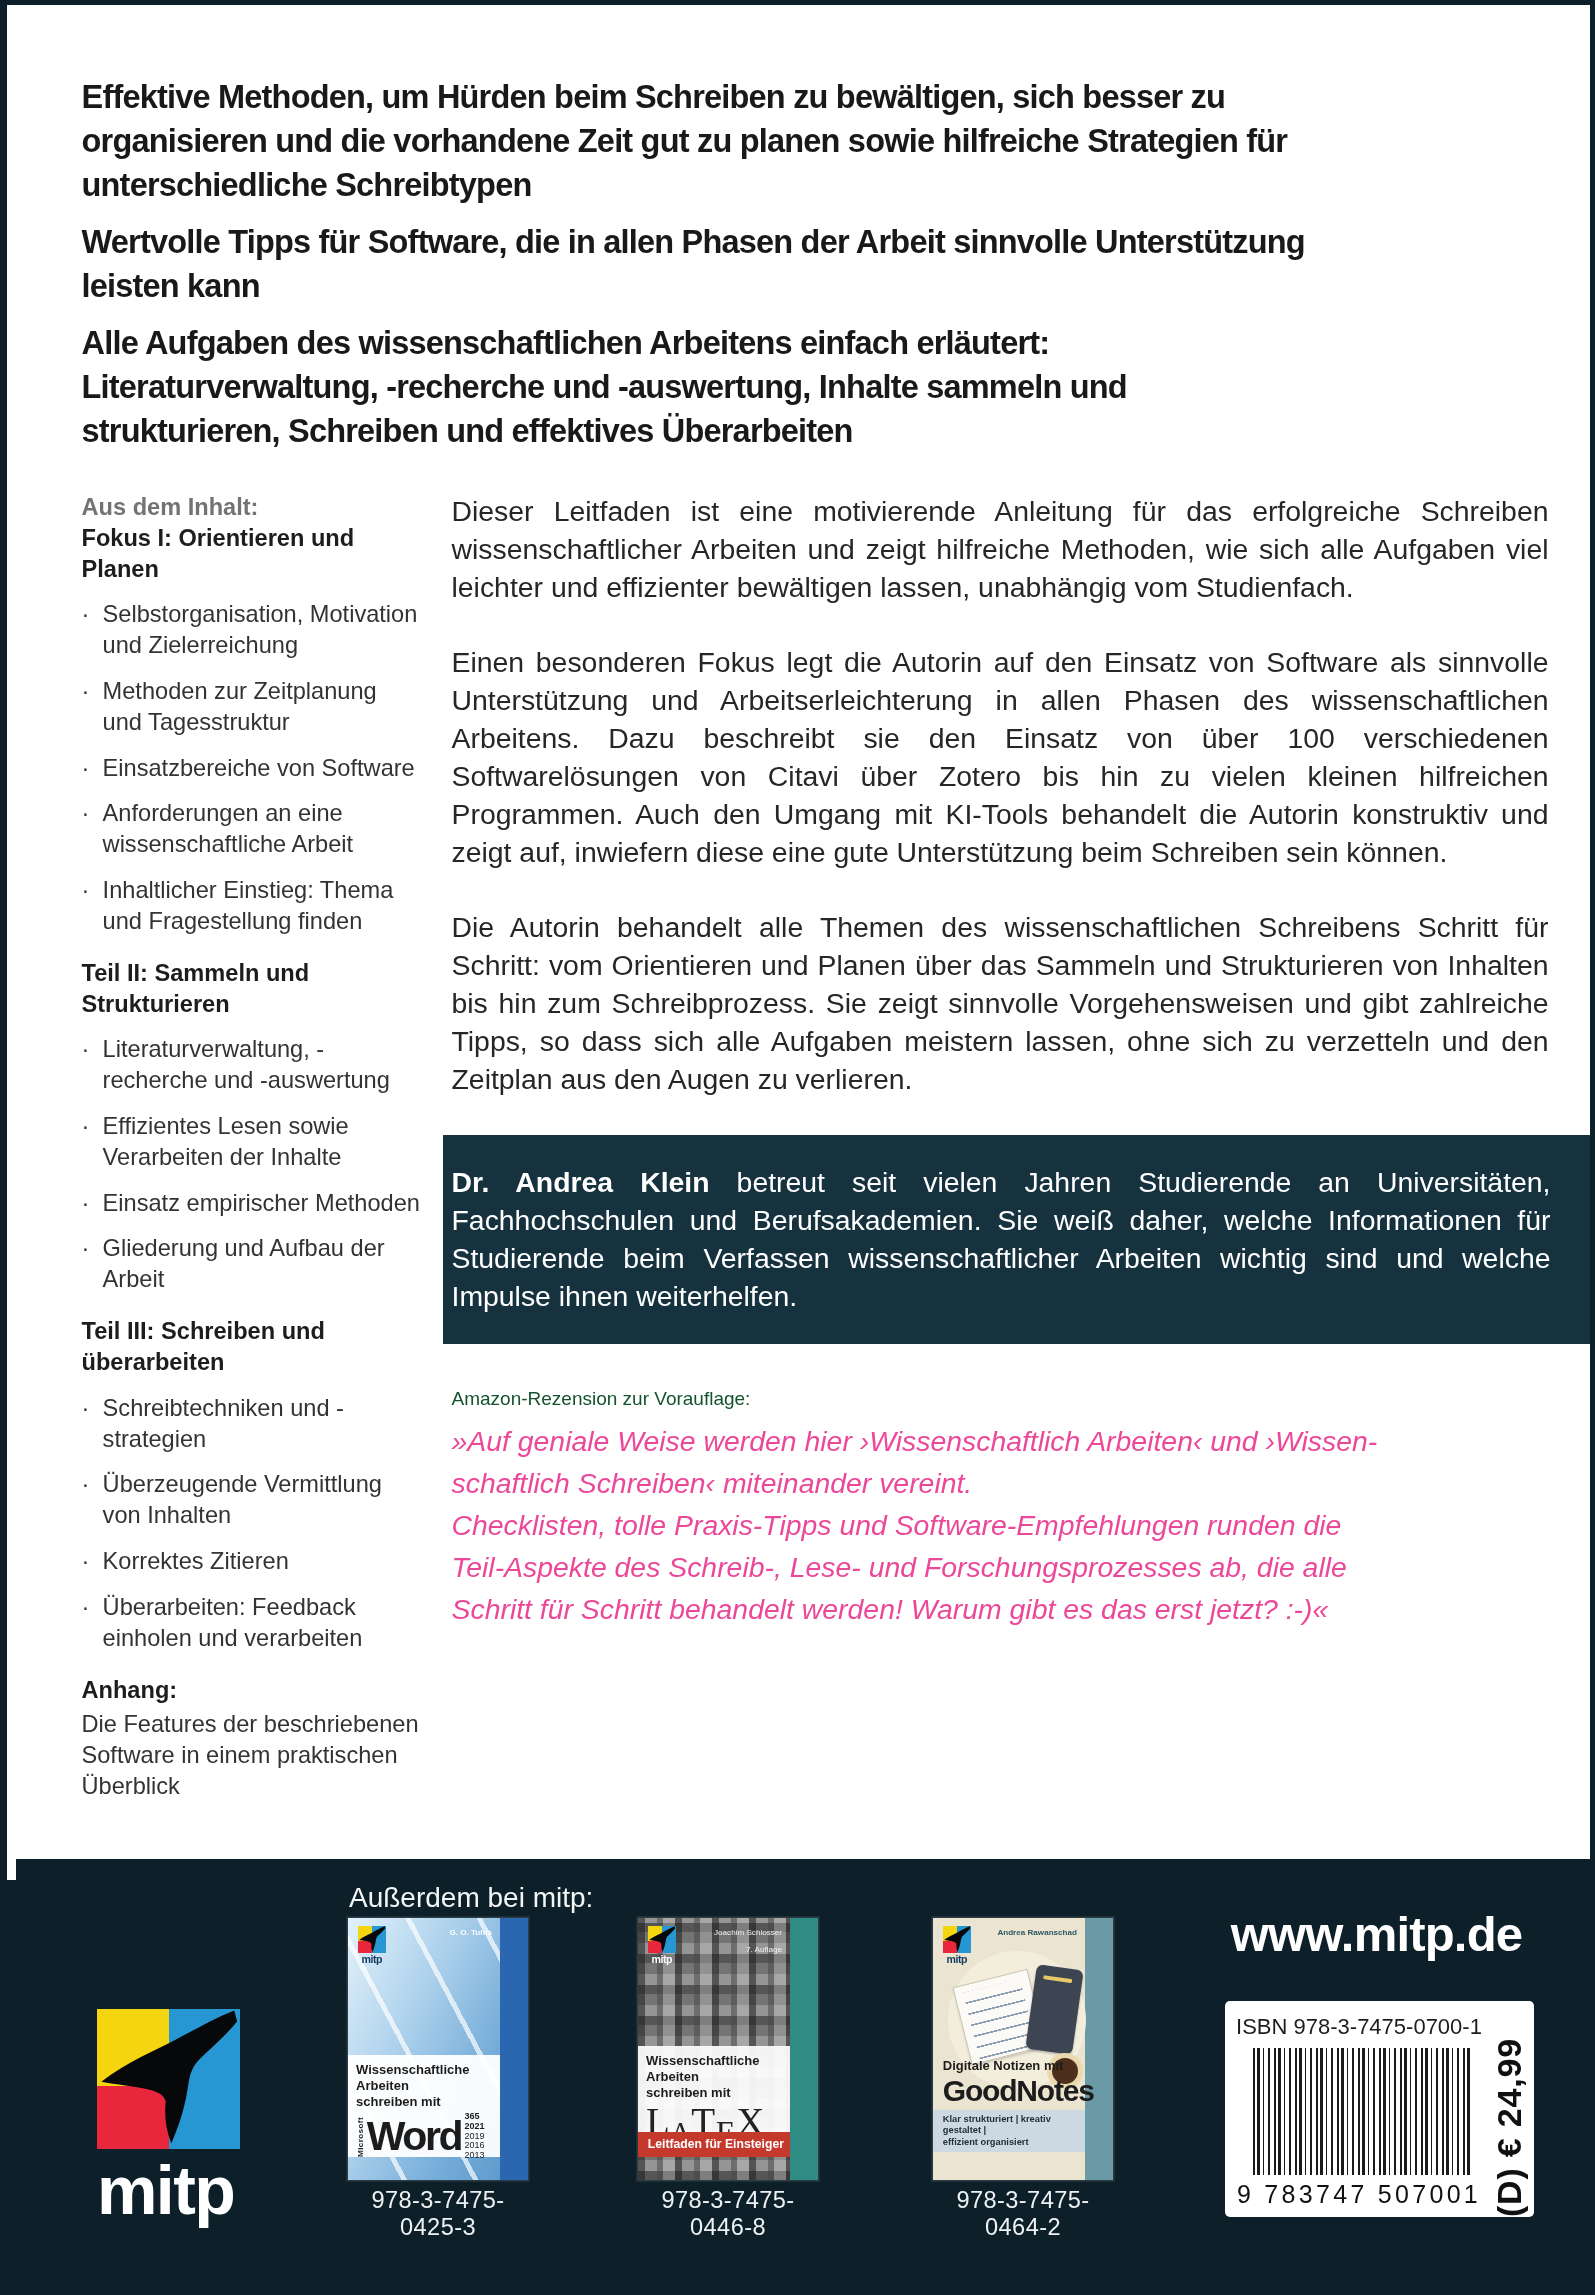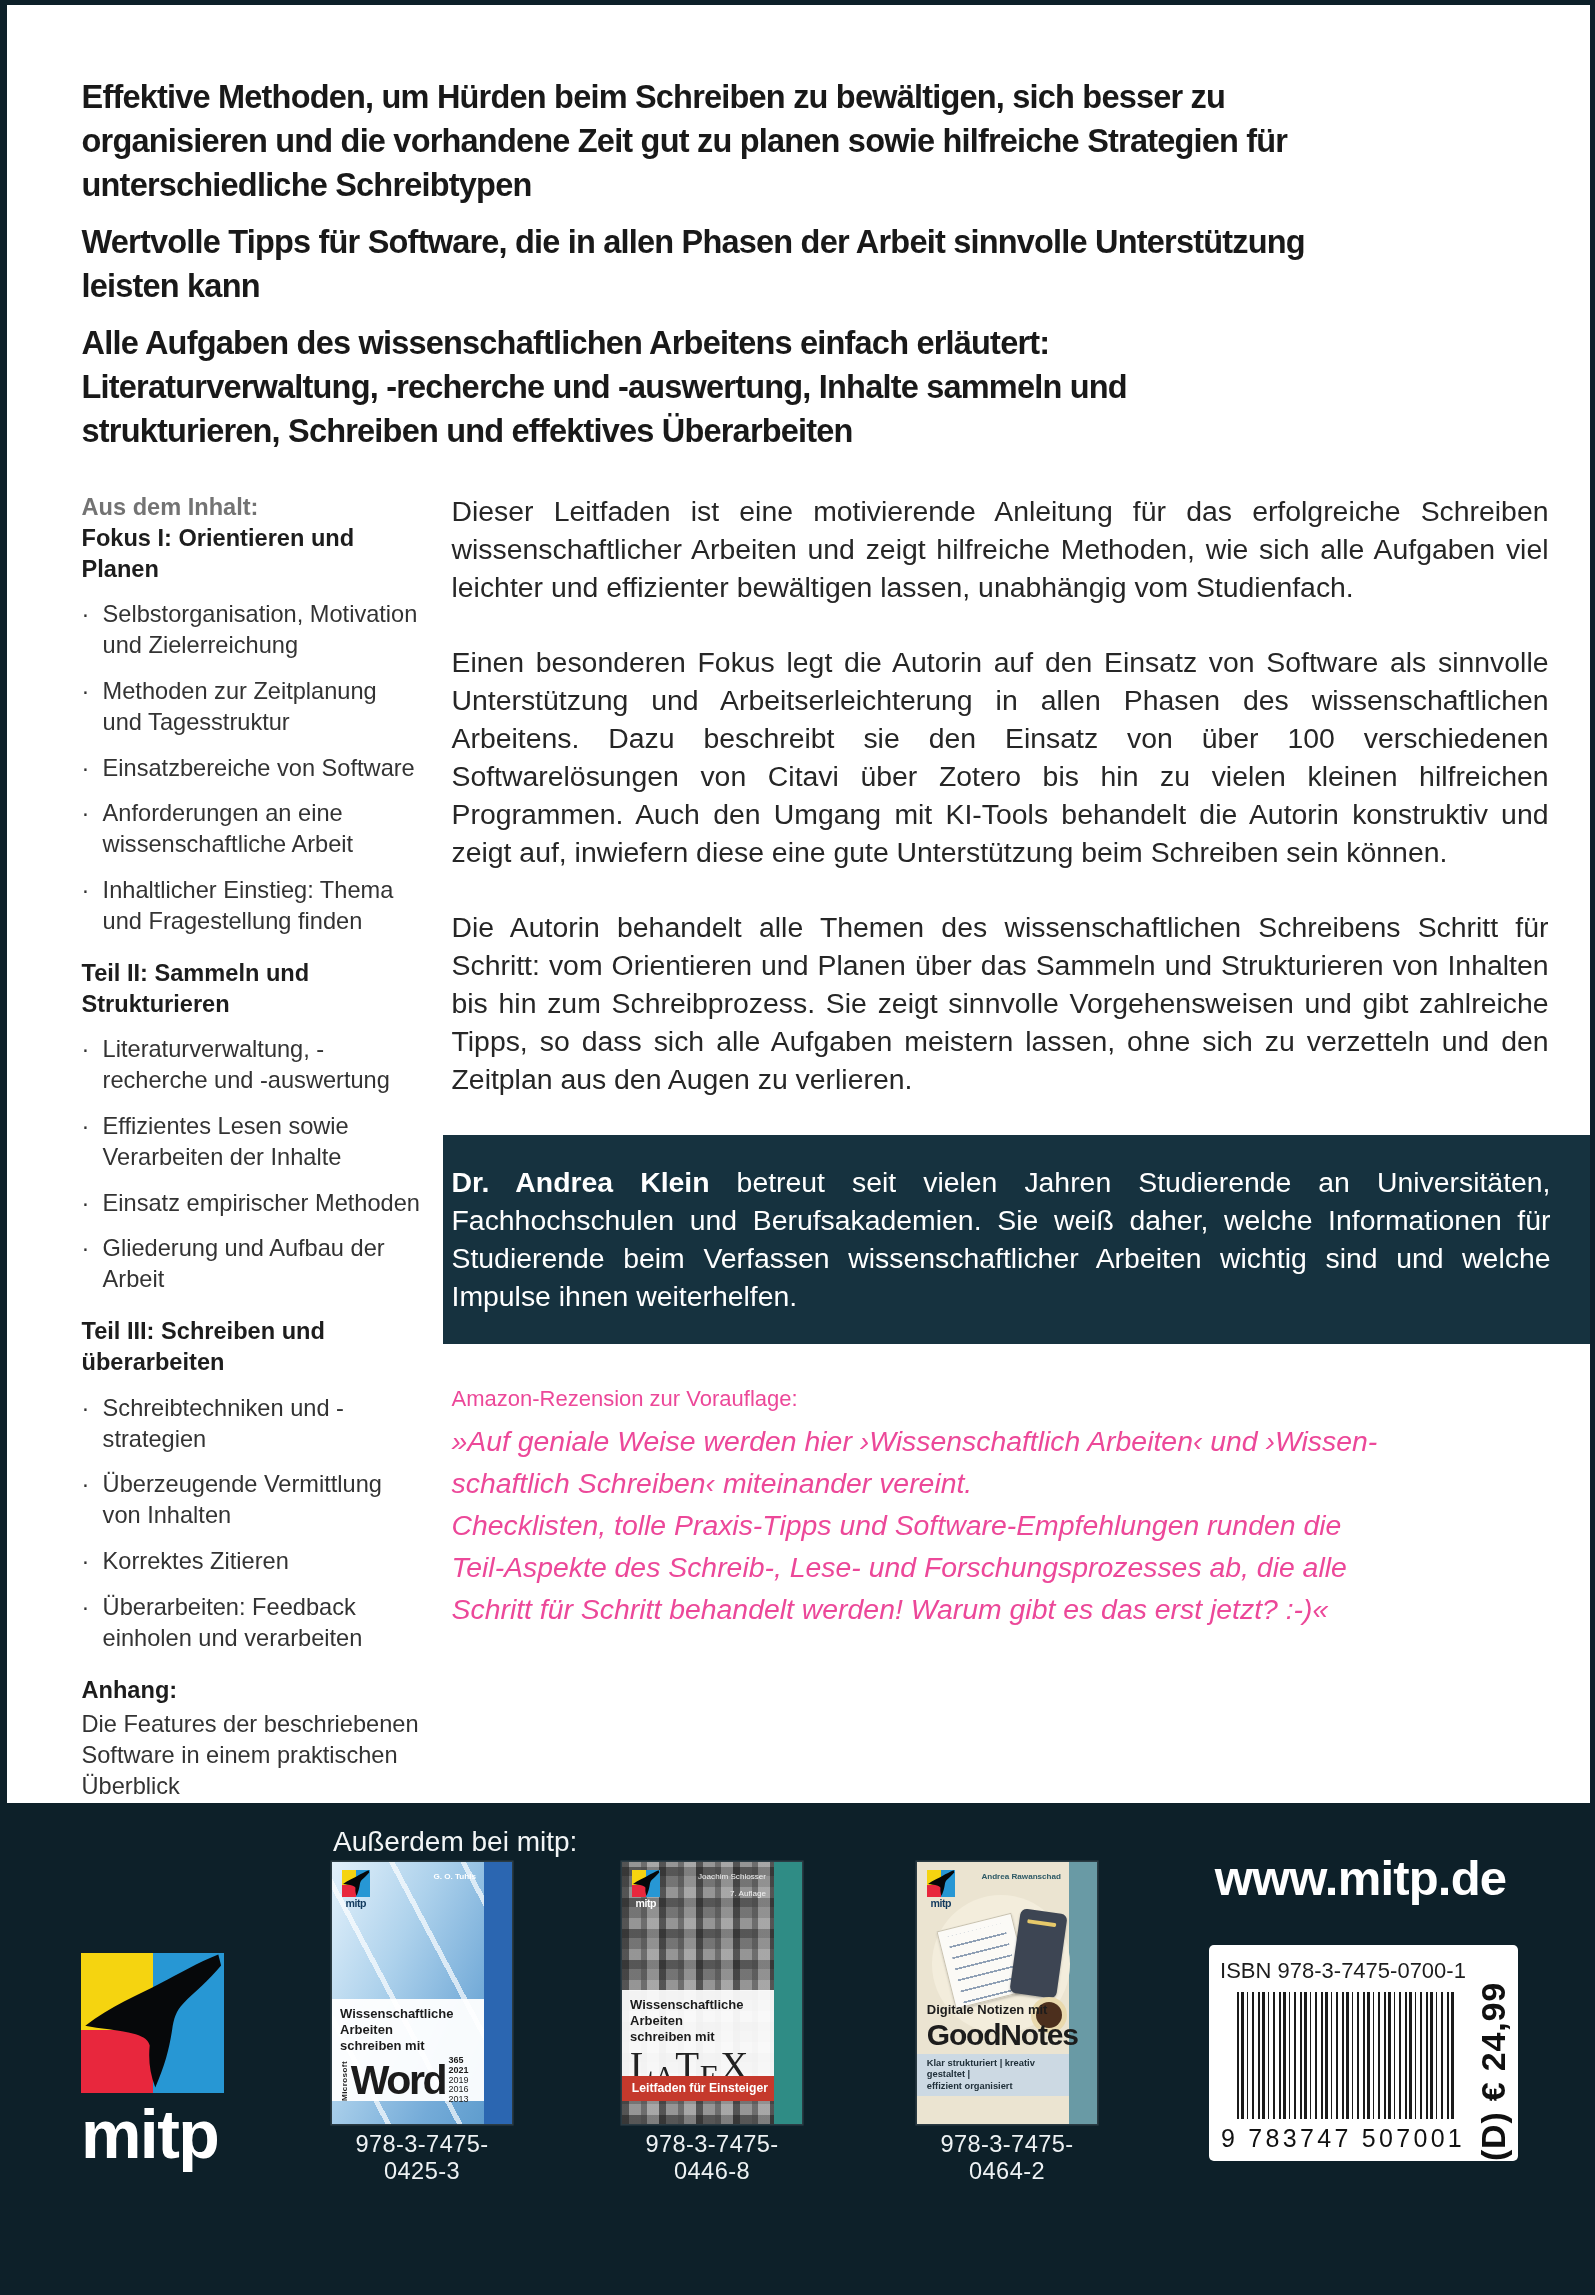--- a/index.html
+++ b/index.html
@@ -38,25 +38,25 @@
   
   .author-box{
     background:#16323f;color:#ffffff;
     margin:36px -41px 0 -8.1px;
     padding:28px 39px 29px 8.1px;
     text-align:justify;font-size:28.4px;line-height:38px;
   }
   .author-name{font-weight:bold;}
   
   .review{margin-top:34px;}
-  .review-heading{font-size:22px;line-height:42px;color:#ec4899;}
+  .review-heading{font-size:19px;line-height:42px;color:#14532d;}
   .review-line{font-size:28.4px;line-height:42px;color:#ec4899;font-style:italic;}
   
   .footer{
-    position:absolute;left:0;right:0;bottom:0;height:492px;
+    position:absolute;left:16px;right:0;bottom:0;height:436px;
     background:#0d2029;color:#fff;
   }
   .footer-heading{position:absolute;left:333px;top:23px;font-size:28px;color:#f2f5f6;}
   
   .mitp-logo{position:absolute;left:81px;top:150px;width:143px;}
   .mitp-square{width:143px;height:140px;position:relative;overflow:hidden;}
   .mitp-square .sq-yellow{position:absolute;left:0;top:0;width:50%;height:55%;background:#f5d410;}
   .mitp-square .sq-red{position:absolute;left:0;bottom:0;width:50%;height:45%;background:#e8273d;}
   .mitp-square .sq-blue{position:absolute;right:0;top:0;width:50%;height:100%;background:#2797d4;}
   .mitp-square svg{position:absolute;left:0;top:0;width:100%;height:100%;}

